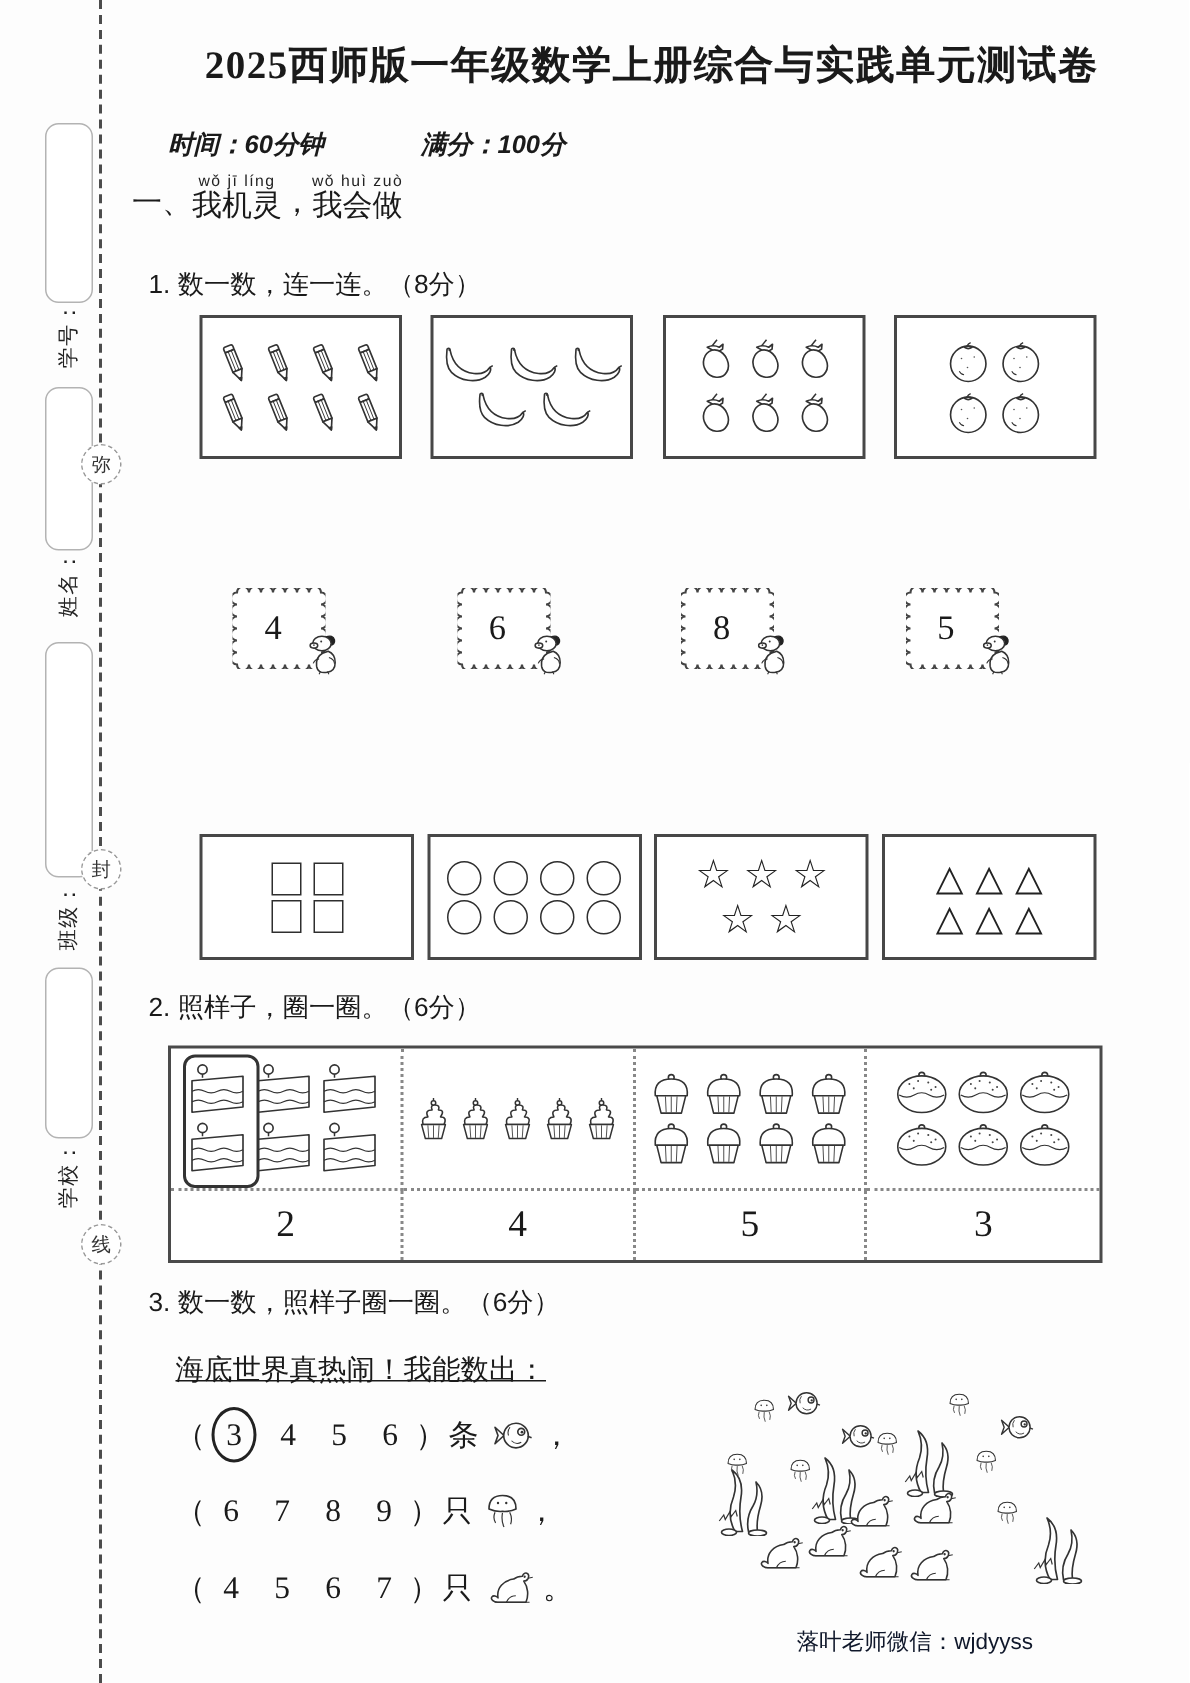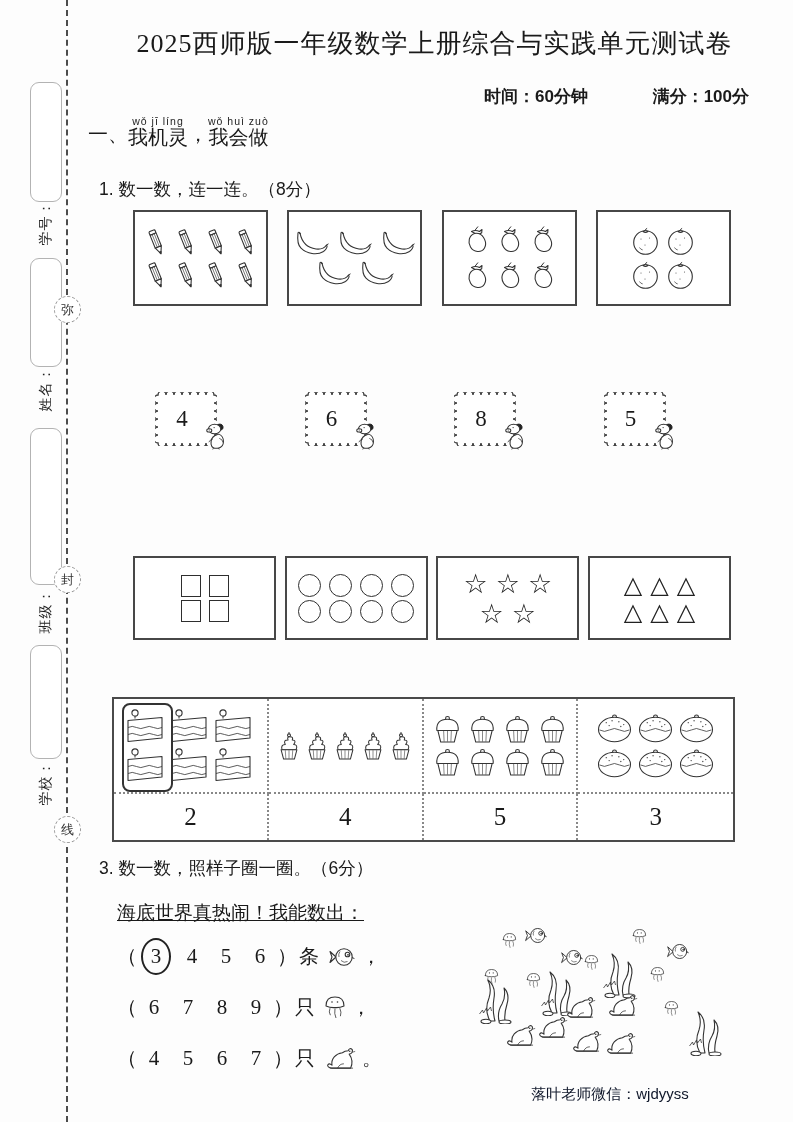--- a/index.html
+++ b/index.html
@@ -8,22 +8,22 @@
   
   .seal-dash{position:absolute;left:66px;top:0;bottom:0;width:0;border-left:2px dashed #4c4c4c;}
   .m-box{position:absolute;left:30px;width:30px;border:1.5px solid #b3b3b3;border-radius:9px;background:#fff;}
   .m-label{position:absolute;left:14px;width:64px;text-align:center;font-size:14px;color:#222;
            transform:rotate(-90deg);white-space:nowrap;letter-spacing:1px;}
   .seal-circle{position:absolute;left:54px;width:25px;height:25px;border-radius:50%;
                border:1px dashed #9a9a9a;background:#fff;display:flex;align-items:center;
                justify-content:center;font-size:13px;color:#333;z-index:3;}
   
   .title{position:absolute;left:90px;right:14px;top:26px;text-align:center;
-         font-family:"Liberation Serif","DejaVu Serif",serif;font-weight:400;font-size:26px;letter-spacing:1px;}
-  .info{position:absolute;left:100px;right:14px;top:85px;text-align:right;font-weight:700;font-size:17px;}
+         font-family:"Liberation Serif","DejaVu Serif",serif;font-weight:700;font-size:26px;letter-spacing:1px;}
+  .info{position:absolute;left:82px;right:14px;top:85px;text-align:left;font-weight:700;font-size:17px;font-style:italic;}
   .info span{margin:0 30px;}
   
   .sec-heading{position:absolute;left:88px;top:116px;display:flex;align-items:flex-end;font-size:20px;}
   .ruby{display:inline-flex;flex-direction:column;align-items:center;line-height:1.05;}
   .py{font-size:10.5px;color:#222;letter-spacing:1px;}
   .q-label{position:absolute;left:99px;font-size:17.5px;}
   
   .row-boxes{position:absolute;left:133px;width:598px;display:flex;justify-content:space-between;}
   .ibox{width:131px;height:92px;border:2px solid #474747;background:#fff;display:flex;
         flex-direction:column;justify-content:center;gap:5px;}
@@ -474,20 +474,21 @@
           <span class="shp-tri">△</span>
         </div>
         <div class="irow" style="gap: 8px;">
           <span class="shp-tri">△</span>
           <span class="shp-tri">△</span>
           <span class="shp-tri">△</span>
         </div>
       </div>
     </div>
 
+  <div class="q-label" style="top:659px;">2. 照样子，圈一圈。（6分）</div>
   <div class="q2-table">
       <div class="titem cakes">
         <div class="example-circle"></div>
         <div class="irow" style="gap: 2px;">
           <span class="ic">
             <svg width="42" height="36" viewBox="0 0 42 36">
               <circle stroke="#333" fill="#fff" stroke-width="1.1" stroke-linejoin="round" stroke-linecap="round" cx="11" cy="5" r="3.1"></circle>
               <path d="M11 8.2 V10.5" stroke="#333"></path>
               <path stroke="#333" fill="#fff" stroke-width="1.1" stroke-linejoin="round" stroke-linecap="round" d="M4 12.5 L38 9.5 L38 30 L4 33.5 Z"></path>
               <path d="M4 19.5 q4.2 -2.2 8.5 0 t8.5 0 t8.5 0 t8.5 0" fill="none" stroke="#333" stroke-width="0.8"></path>

